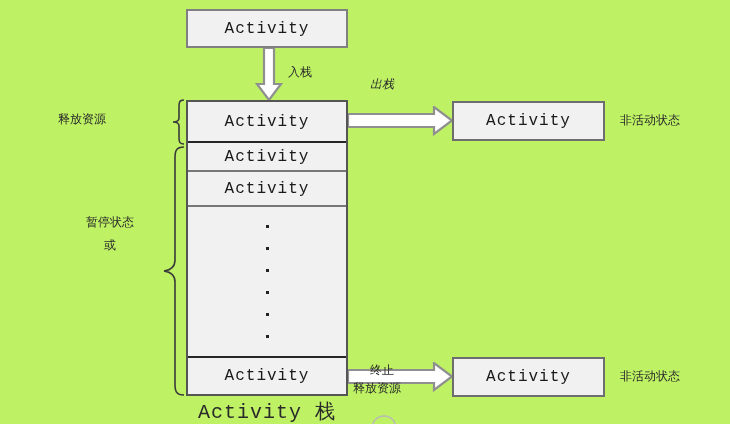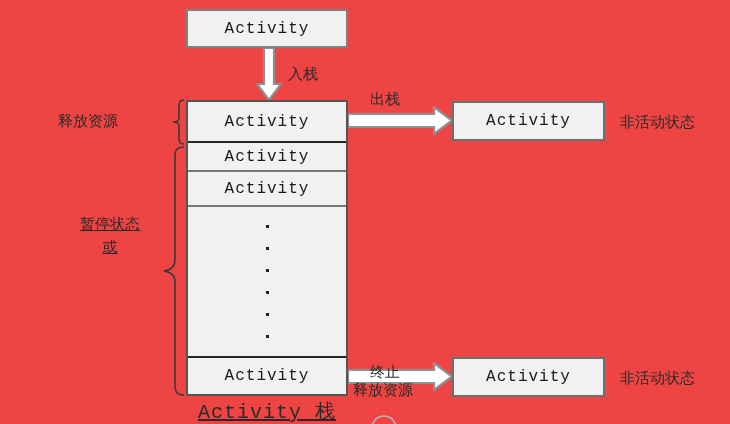--- a/index.html
+++ b/index.html
@@ -7,21 +7,21 @@
     padding: 0;
     background: #ffffff;
   }
   body {
     font-family: "Liberation Sans", sans-serif;
   }
   #canvas {
     position: relative;
     width: 730px;
     height: 424px;
-    background: #ef4444;
+    background: #bef264;
     overflow: hidden;
   }
   .mono {
     font-family: "Liberation Mono", "DejaVu Sans Mono", monospace;
     letter-spacing: 1px;
   }
   .cjk {
     font-family: "DejaVu Sans", sans-serif;
   }
 
@@ -81,27 +81,26 @@
   .dot {
     width: 3px;
     height: 3px;
     background: #222222;
   }
 
   
   .label {
     position: absolute;
     color: #2a2a2a;
-    font-size: 15px;
+    font-size: 12px;
     line-height: 1.35;
     white-space: nowrap;
   }
   .label.center {
     text-align: center;
-    text-decoration: underline;
   }
 
   
   .brace {
     position: absolute;
   }
   .brace svg { display: block; }
 
   
   .arrow {
@@ -167,21 +166,21 @@
     </svg>
   </div>
   <div class="label cjk center" style="left:60px; top:214px; width:100px;">暂停状态</div>
   <div class="label cjk center" style="left:60px; top:237px; width:100px;">或</div>
 
   <div class="arrow" style="left:348px; top:106px; width:106px; height:30px;">
     <svg width="106" height="30" viewBox="0 0 106 30">
       <polygon points="0,8 86,8 86,1 104,14.5 86,28 86,21 0,21" fill="#ffffff" stroke="#8f8f8f" stroke-width="2.2"></polygon>
     </svg>
   </div>
-  <div class="label cjk" style="left:370px; top:89px;">出栈</div>
+  <div class="label cjk" style="left:370px; top:76px;font-style:italic;">出栈</div>
 
   <div class="abox dark mono" style="left:452px; top:101px; width:153px; height:40px;">
     <span>Activity</span>
   </div>
   <div class="label cjk" style="left:620px; top:112px;">非活动状态</div>
 
   <div class="arrow" style="left:348px; top:362px; width:106px; height:30px;">
     <svg width="106" height="30" viewBox="0 0 106 30">
       <polygon points="0,8 86,8 86,1 104,14.5 86,28 86,21 0,21" fill="#ffffff" stroke="#8f8f8f" stroke-width="2.2"></polygon>
     </svg>

